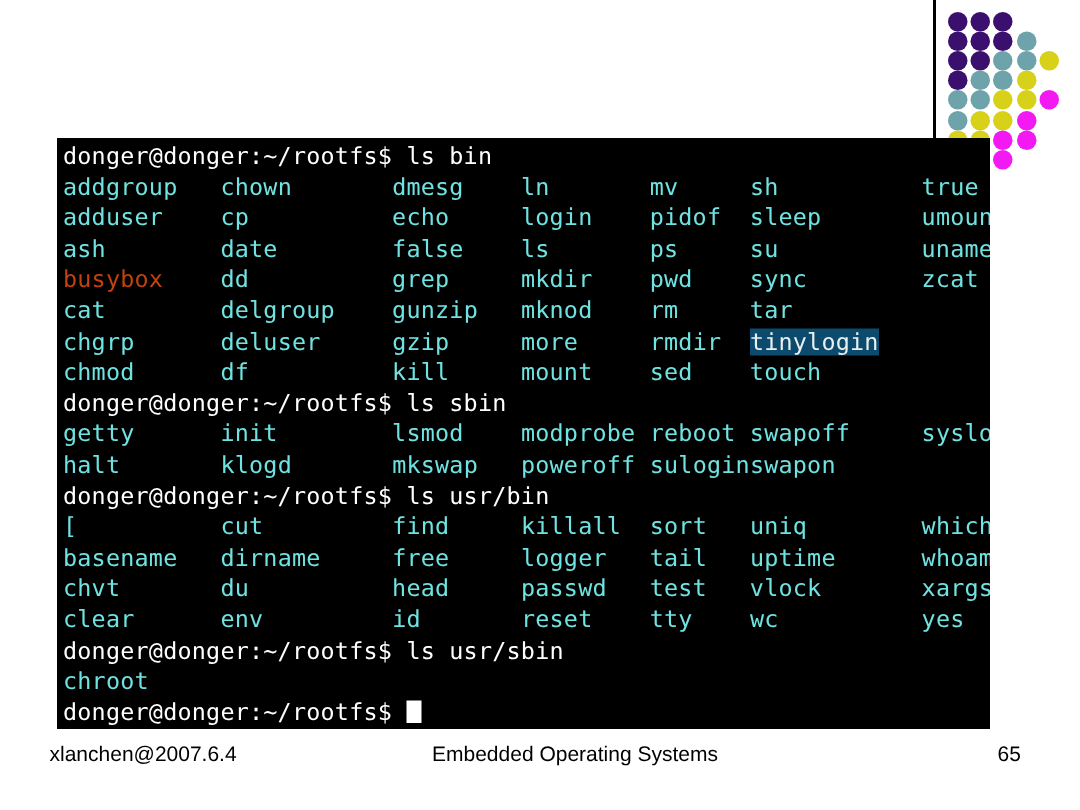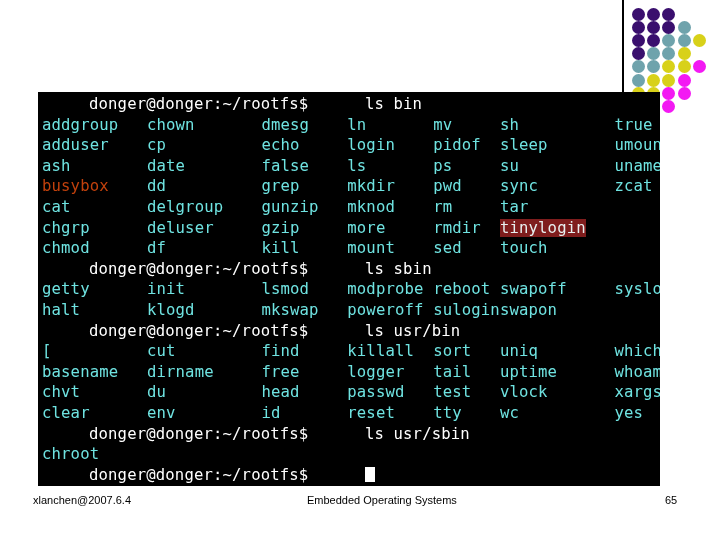--- a/index.html
+++ b/index.html
@@ -52,44 +52,44 @@
   #term-screen {
     font-family: "DejaVu Sans Mono", "Liberation Mono", monospace;
     font-size: 15.6px;
     line-height: 20.6px;
     letter-spacing: 0.15px;
     white-space: pre;
     color: #ffffff;
     padding: 2px 0 0 4px;
   }
   .ln { display: block; height: 20.6px; }
-  .c-prompt { color: #ffffff; margin-left: 47px; }
+  .c-prompt { color: #ffffff; }
   .c-link   { color: #6fe3e1; }
   .c-exec   { color: #c2410c; }
-  .c-orphan { color: #e8f0f0; background: #7f1d1d; margin-top: 34px; }
+  .c-orphan { color: #e8f0f0; background: #0c4a6e; margin-top: 34px; }
   .cursor {
     display: inline-block;
     width: 10px;
     height: 15px;
     background: #ffffff;
     vertical-align: -2px;
   }
 
   
   #footer {
     position: absolute;
     left: 0;
     top: 494px;
     width: 720px;
     height: 20px;
     color: #000000;
-    font-size: 11px;
+    font-size: 14px;
   }
   #footer .f-left   { position: absolute; left: 33px;  top: 0; }
-  #footer .f-center { position: absolute; left: 288px; top: 0; margin-left: 19px; }
+  #footer .f-center { position: absolute; left: 288px; top: 0; }
   #footer .f-right  { position: absolute; left: 665px; top: 0; }
 </style>
 </head>
 <body>
 
 <div id="deco-line"></div>
 
 <div id="deco-dots">
     <div class="dot" style="background: rgb(58, 15, 110); left: 0px; top: 0px;"></div>
     <div class="dot" style="background: rgb(58, 15, 110); left: 15.2px; top: 0px;"></div>

